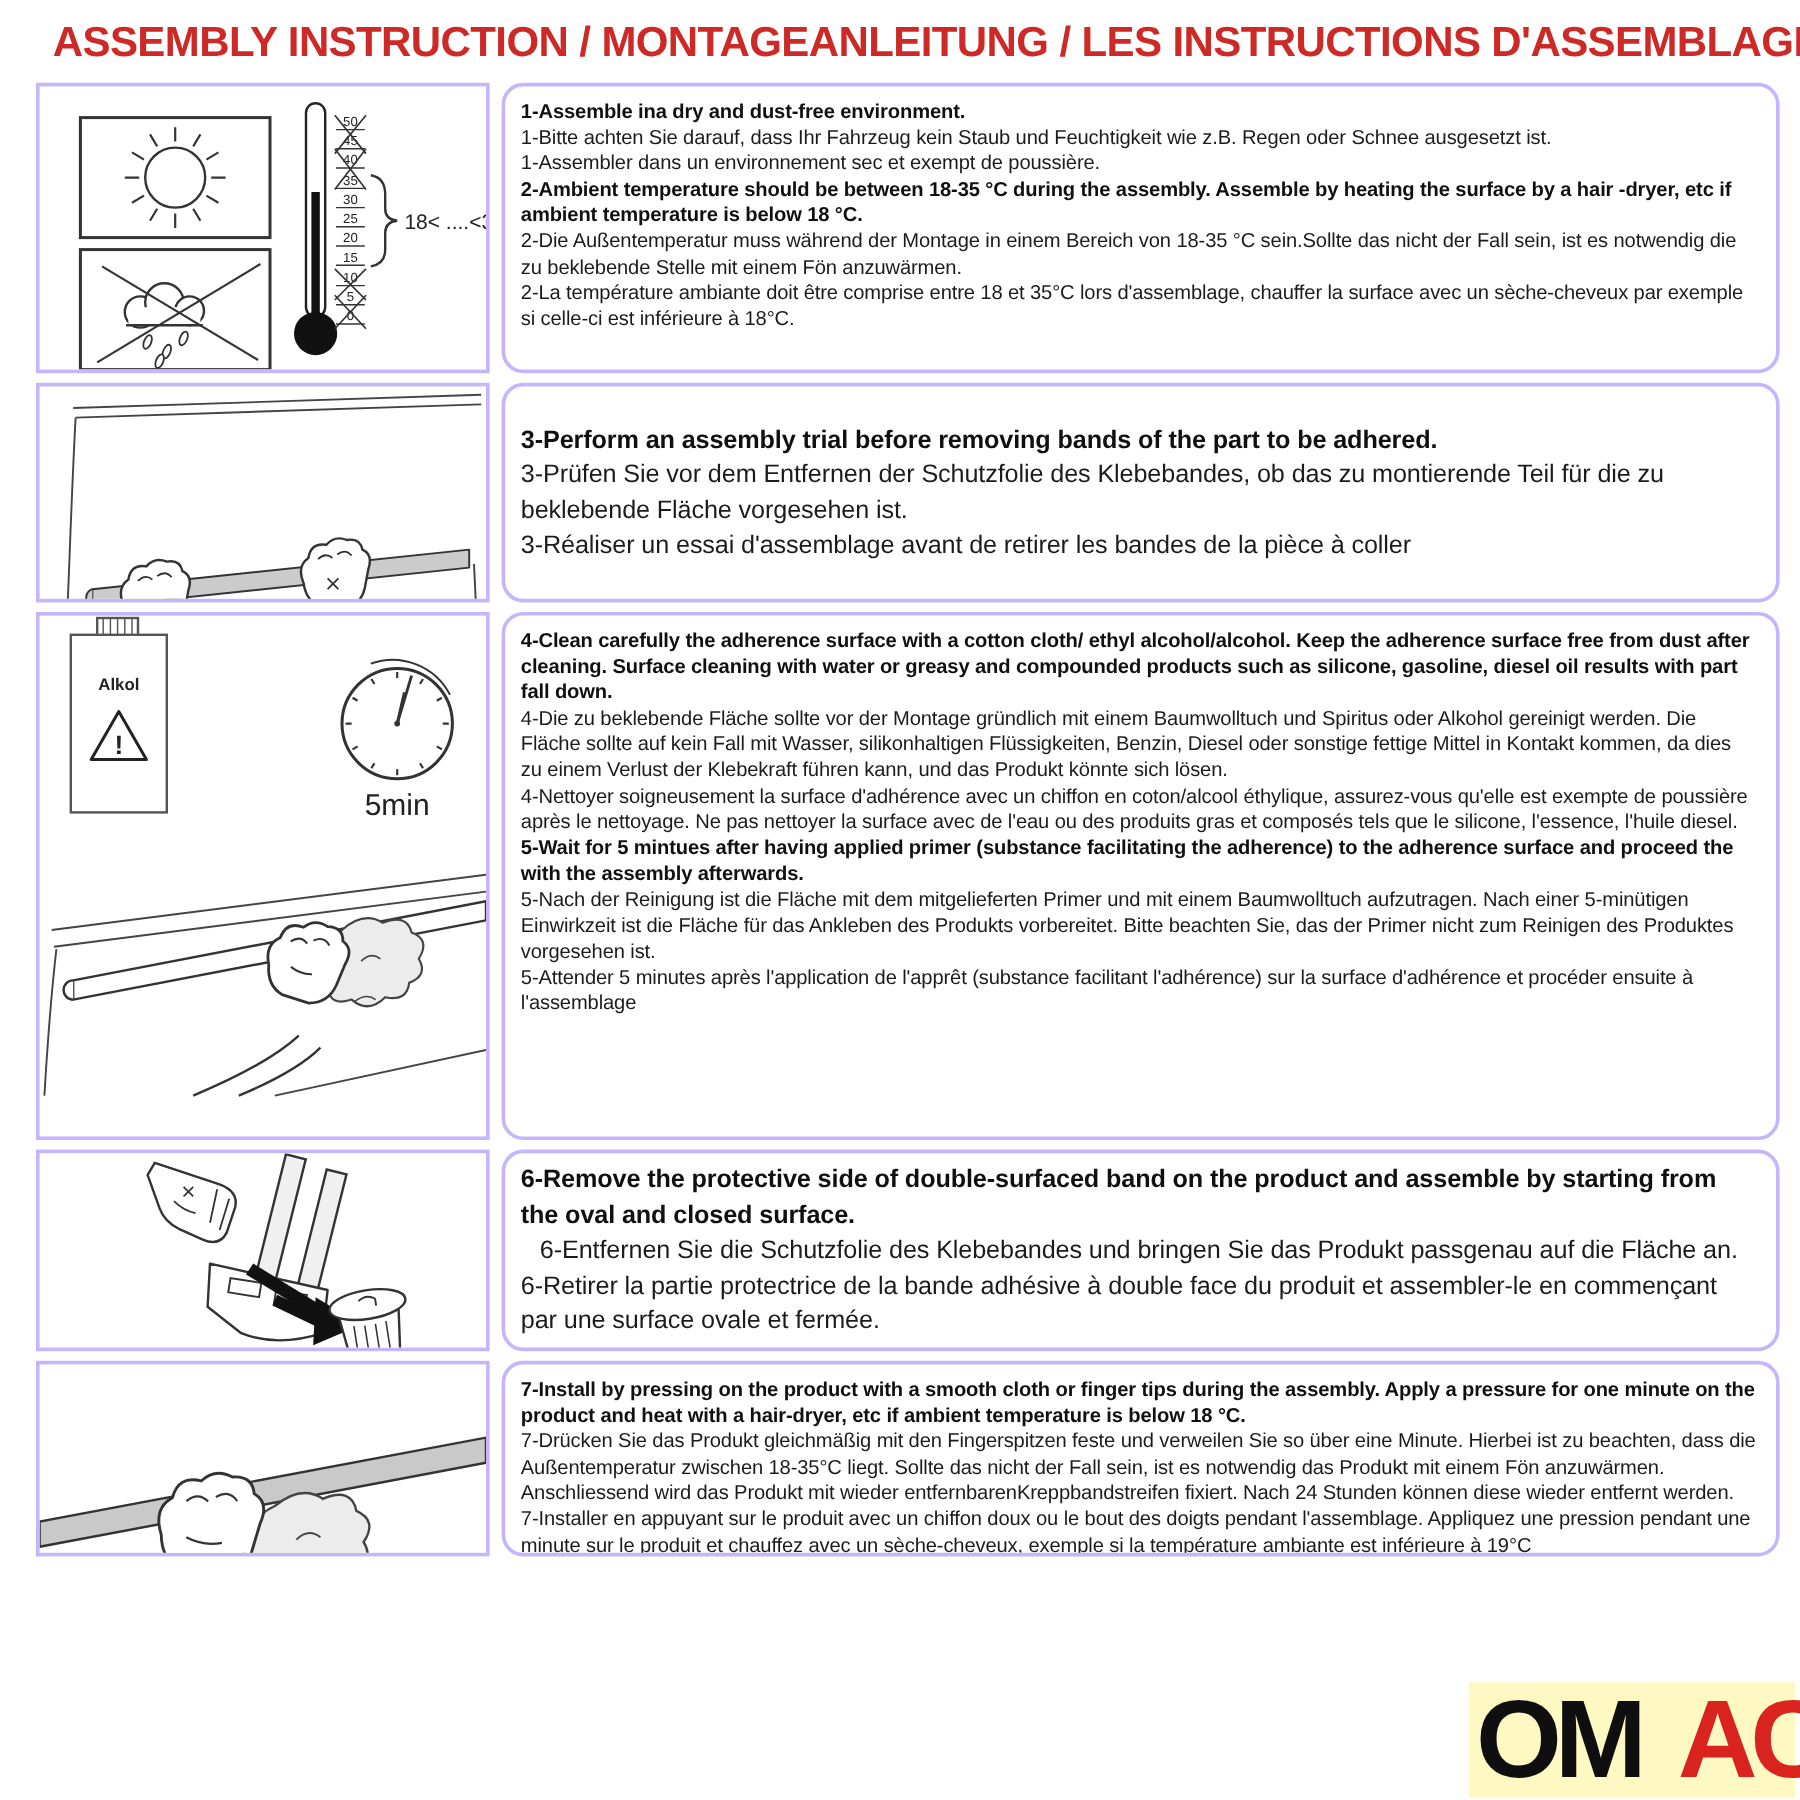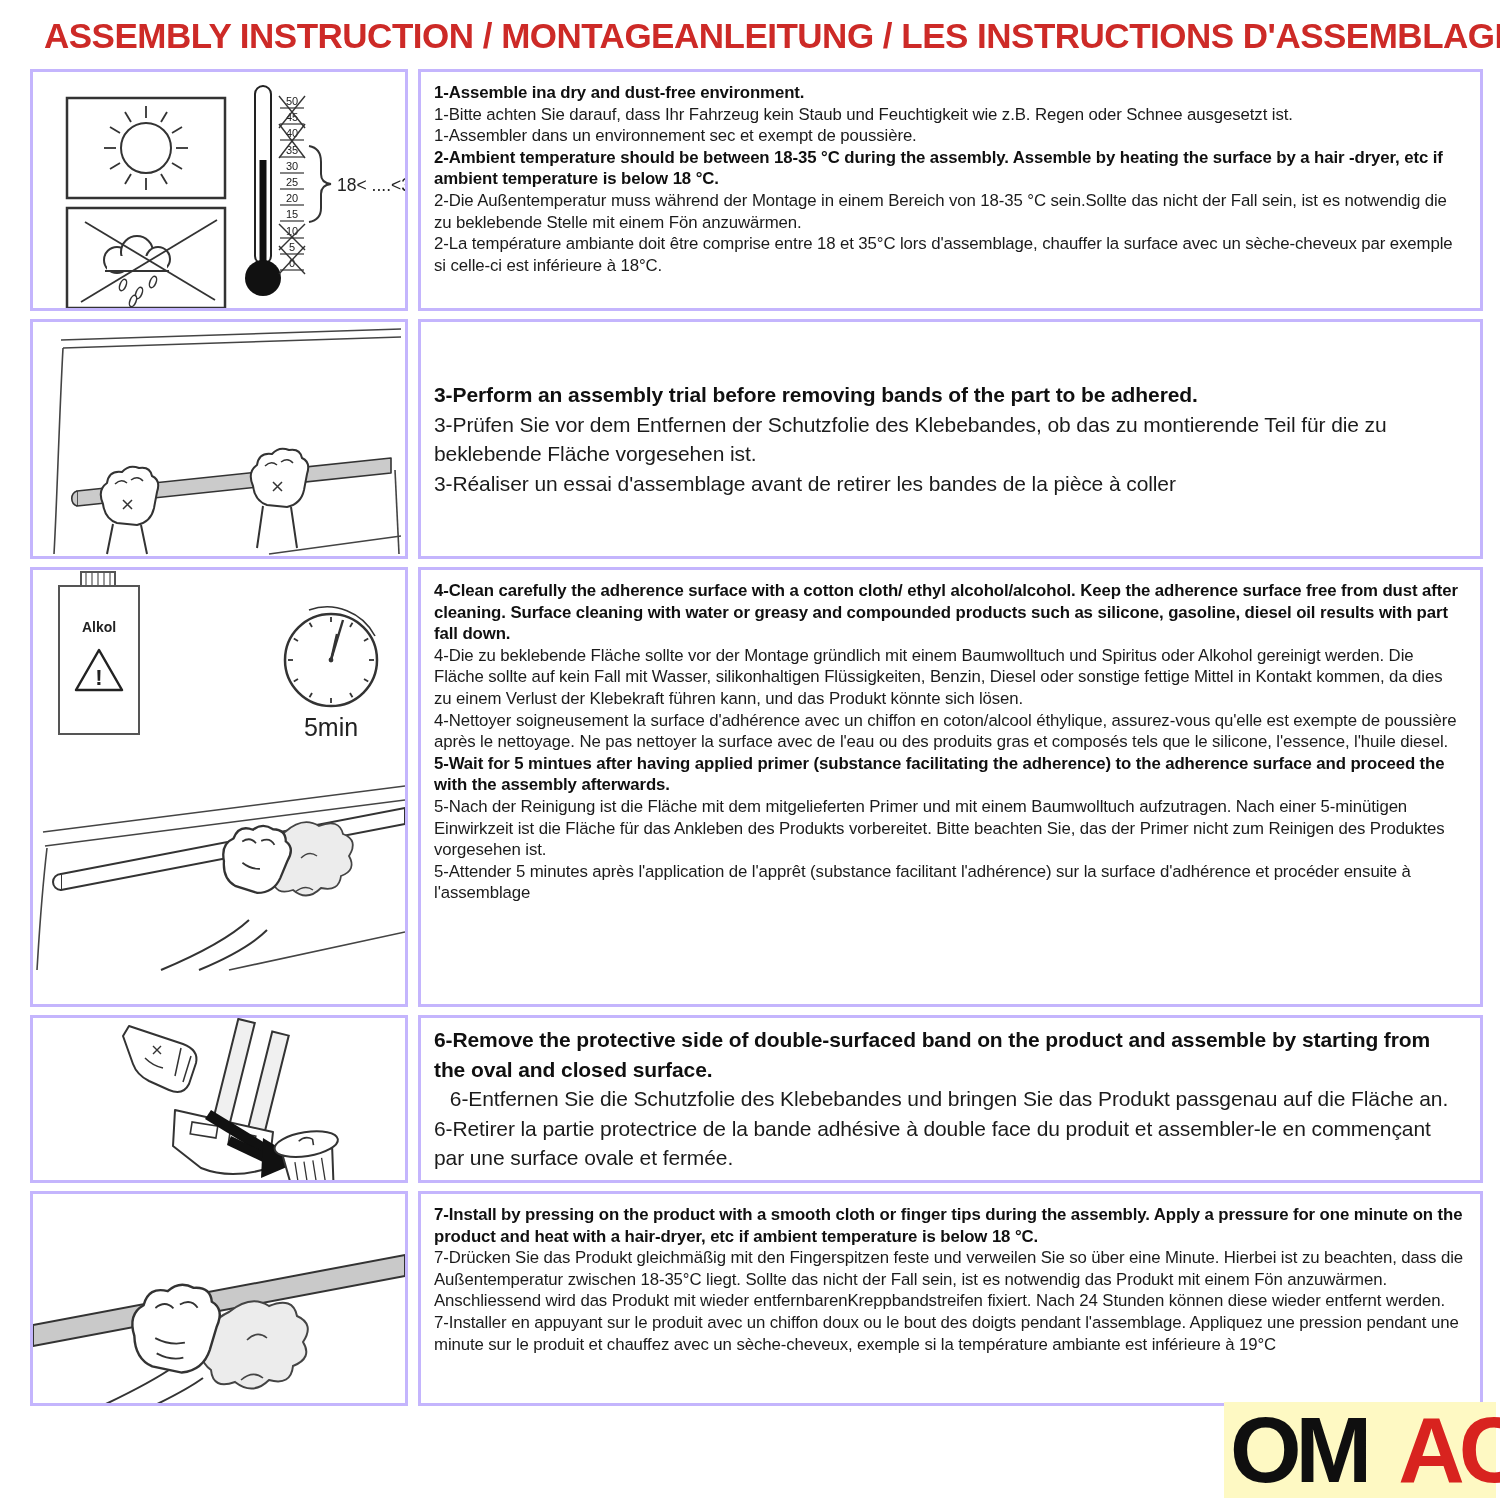--- a/index.html
+++ b/index.html
@@ -3,29 +3,29 @@
 <meta charset="utf-8">
 <style>
   html,body{margin:0;padding:0;background:#fff;}
   body{width:1500px;height:1500px;position:relative;overflow:hidden;
        font-family:"Liberation Sans",sans-serif;}
   .title{margin:16px 20px 13px 44px;font-size:35px;font-weight:bold;
          letter-spacing:-0.5px;color:#cd2a27;white-space:nowrap;}
   .row{display:flex;gap:10px;margin:0 17px 8px 30px;}
   .box{border:3px solid #c4b5fd;background:#fff;box-sizing:border-box;}
   .art{width:378px;flex:0 0 378px;overflow:hidden;position:relative;}
-  .text{flex:1;overflow:hidden;}
+  .text{flex:1;overflow:hidden;border-radius:18px;}
   .t-small{padding:10px 16px 6px 13px;}
   .t-small p{margin:0;font-size:16.8px;line-height:21.6px;color:#1b1b1b;letter-spacing:-0.1px;}
   .t-mid{display:flex;flex-direction:column;justify-content:center;padding:0 16px 0 13px;}
   .t-mid p{margin:0;font-size:21px;line-height:29.5px;color:#1b1b1b;letter-spacing:-0.1px;}
   p.b{font-weight:bold;color:#101010;}
   .gap{margin-top:21px;}
-  .r1>div{height:242px;} .r2>div{height:240px;} .r3>div{height:440px;}
-  .r4>div{height:168px;align-items:center;} .r5>div{height:215px;}
+  .r1>div{height:242px;} .r2>div{height:183px;} .r3>div{height:440px;}
+  .r4>div{height:168px;align-items:center;} .r5>div{height:163px;}
   svg{display:block;}
   svg text{font-family:"Liberation Sans",sans-serif;fill:#222;}
   .logo{position:absolute;left:1224px;top:1402px;width:266px;height:96px;background:#fef9c3;
         display:flex;align-items:center;justify-content:flex-start;
         font-weight:bold;font-size:92px;letter-spacing:-6px;line-height:1;padding-left:6px;}
   .logo .lb{color:#0f0f0f;} .logo .lr{color:#d8231f;padding-left:32px;}
 </style>
 </head>
 <body>
 

